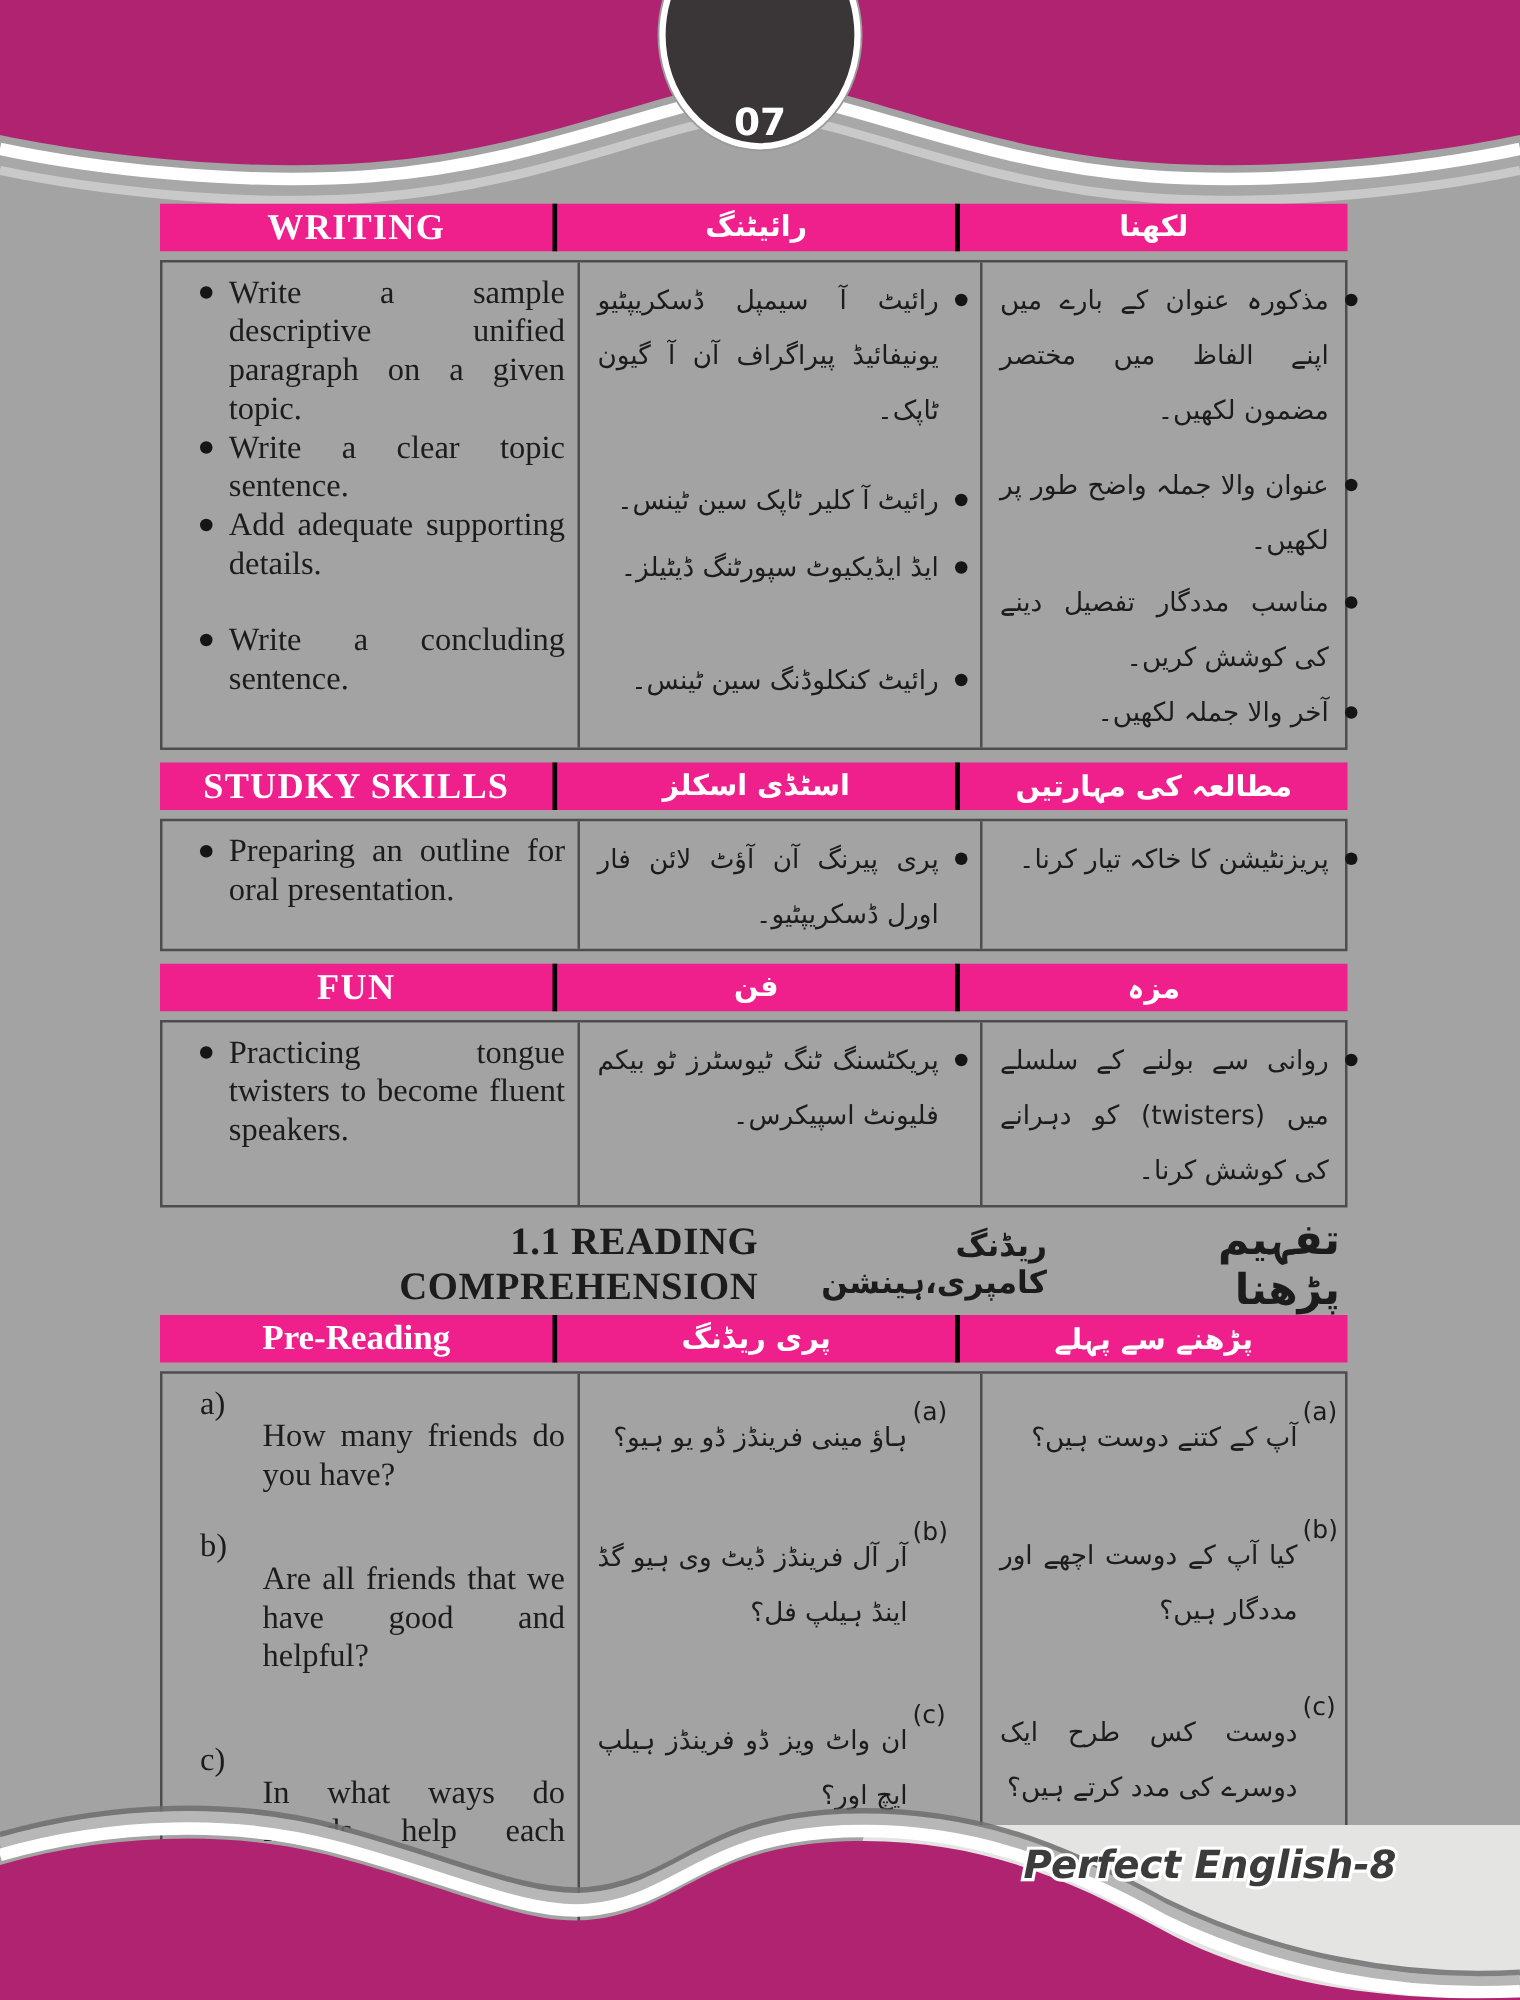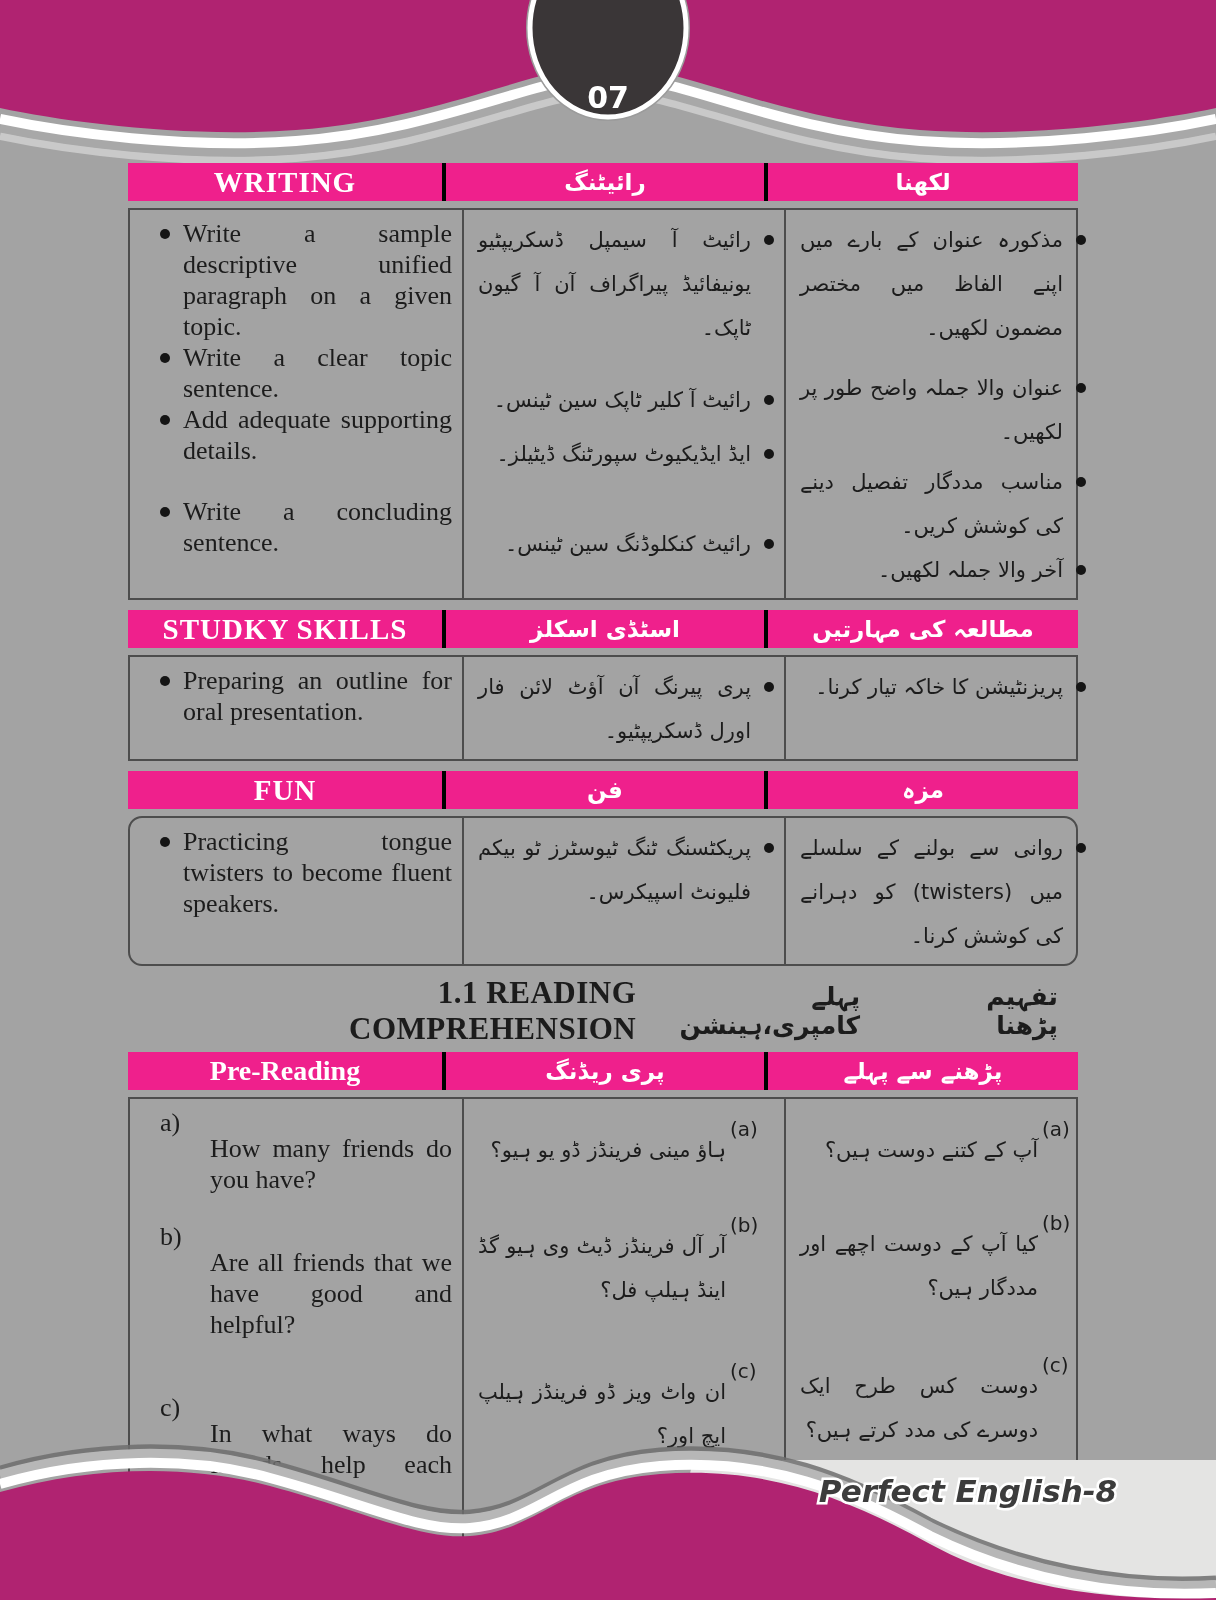--- a/index.html
+++ b/index.html
@@ -12,39 +12,39 @@
   .sec{margin-bottom:10px;}
   .sec-hdr{display:grid;grid-template-columns:318px 322px 310px;height:38px;margin-bottom:7px;}
   .hcell{background:#EF208C;color:#fff;display:flex;align-items:center;justify-content:center;
          border-right:4px solid #000000;}
   .hcell:last-child{border-right:none;}
   .hcell .ht-en{font-weight:bold;font-size:29px;letter-spacing:1px;}
   .ht-ur{font-family:"DejaVu Sans",sans-serif;font-size:23px;font-weight:bold;direction:rtl;}
   .sec-body{display:grid;grid-template-columns:318px 322px 310px;border:2px solid #4d4d4d;box-sizing:border-box;padding-left:16px;}
   .cell{padding:8px 10px 6px 14px;box-sizing:border-box;border-right:2px solid #4d4d4d;overflow:hidden;}
   .cell:last-child{border-right:none;}
-  .h-writing{min-height:350px;} .h-study{min-height:96px;} .h-fun{min-height:142px;border-radius:14px;} .h-pre{min-height:430px;}
+  .h-writing{min-height:350px;} .h-study{min-height:96px;} .h-fun{min-height:142px;} .h-pre{min-height:430px;}
   
   .item{display:flex;gap:13px;align-items:flex-start;}
   .bullet{flex:none;width:10px;height:10px;border-radius:50%;background:#151515;margin-top:11px;}
   .item p{margin:0;flex:1;}
   .en-txt{font-size:26px;line-height:31px;text-align:justify;}
   .ur-cell{direction:rtl;}
   .ur-txt{font-family:"DejaVu Sans",sans-serif;font-size:21px;line-height:44px;text-align:justify;direction:rtl;}
   .ur-cell .bullet{margin-top:17px;}
   .litem{display:flex;gap:4px;align-items:flex-start;}
   .lbl{flex:none;width:46px;font-size:26px;line-height:31px;}
   .ur-cell .lbl{width:44px;font-family:"DejaVu Sans",sans-serif;font-size:20px;line-height:44px;text-align:left;}
   .mb6{margin-bottom:6px}.mb8{margin-bottom:8px}.mb10{margin-bottom:10px}.mb12{margin-bottom:12px}.mb16{margin-bottom:16px}.mb26{margin-bottom:26px}.mb28{margin-bottom:28px}
   .mb30{margin-bottom:30px}.mb46{margin-bottom:46px}.mb50{margin-bottom:50px}
   
   .reading-heading{display:flex;align-items:center;margin:18px 6px 14px 44px;height:54px;text-align:right;}
   .rh-en{font-size:31px;font-weight:bold;margin:0;letter-spacing:0.5px;}
   .rh-translit{margin-left:auto;font-family:"DejaVu Sans",sans-serif;font-size:25px;font-weight:bold;direction:rtl;}
-  .rh-ur{margin-left:64px;margin-right:14px;font-family:"DejaVu Sans",sans-serif;font-size:25px;font-weight:bold;direction:rtl;}
+  .rh-ur{margin-left:64px;font-family:"DejaVu Sans",sans-serif;font-size:34px;font-weight:bold;direction:rtl;}
   .hcell .ht-pre{font-weight:bold;font-size:28px;}
   
   .footer{position:absolute;left:0;bottom:0;width:1216px;height:170px;}
 </style>
 </head>
 <body>
 
 <div class="page">
 
   <svg class="banner" viewBox="0 0 1216 170" aria-hidden="true">
@@ -192,21 +192,21 @@
           <div class="item">
               <span class="bullet"></span>
               <p class="ur-txt">روانی سے بولنے کے سلسلے میں (twisters) کو دہرانے کی کوشش کرنا۔</p>
             </div>
         </div>
       </div>
     </section>
 
     <div class="reading-heading">
       <h2 class="rh-en">1.1 READING COMPREHENSION</h2>
-      <div class="rh-translit">پہلے کامپری،ہینشن</div>
+      <div class="rh-translit">ریڈنگ کامپری،ہینشن</div>
       <div class="rh-ur">تفہیم پڑھنا</div>
     </div>
 
     <section class="sec">
       <div class="sec-hdr">
         <div class="hcell">
             <span class="ht-pre">Pre-Reading</span>
           </div>
         <div class="hcell">
             <span class="ht-ur">پری ریڈنگ</span>

